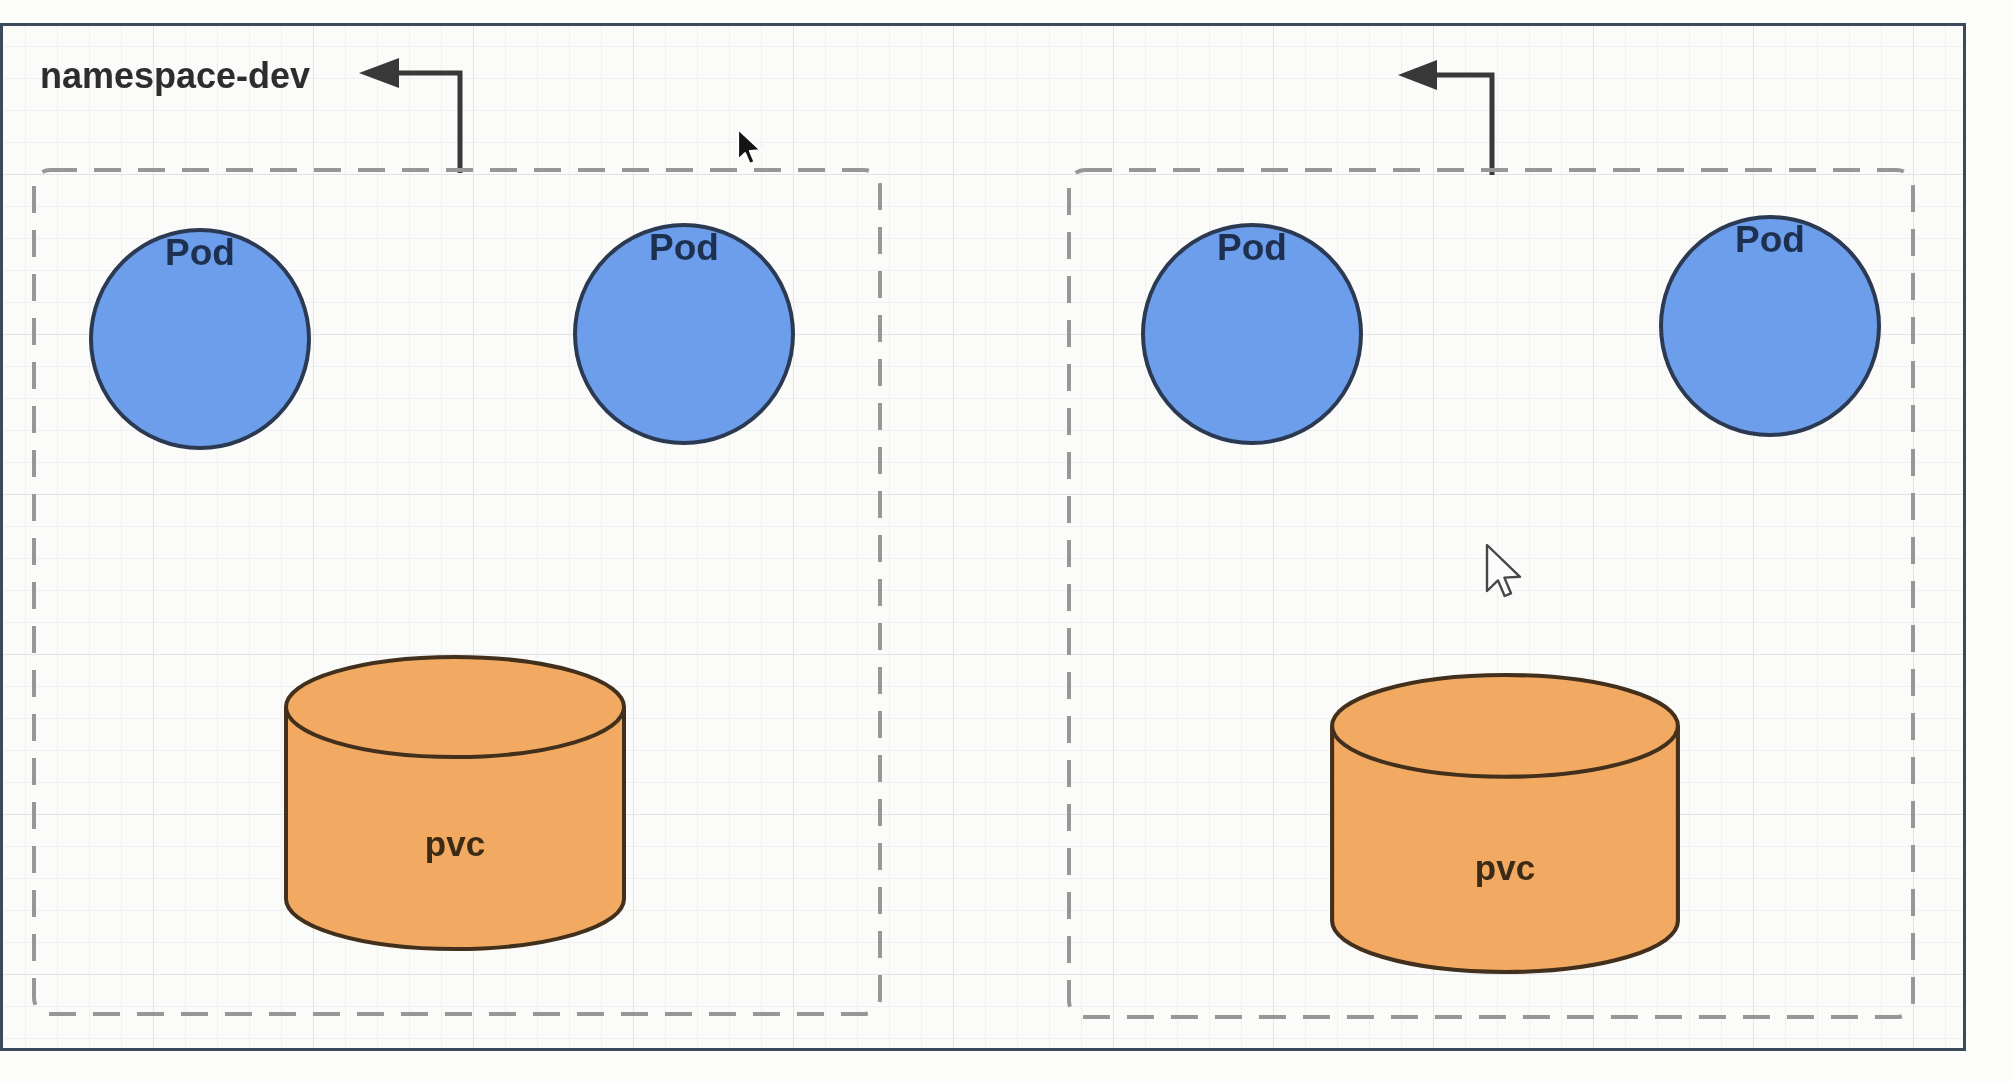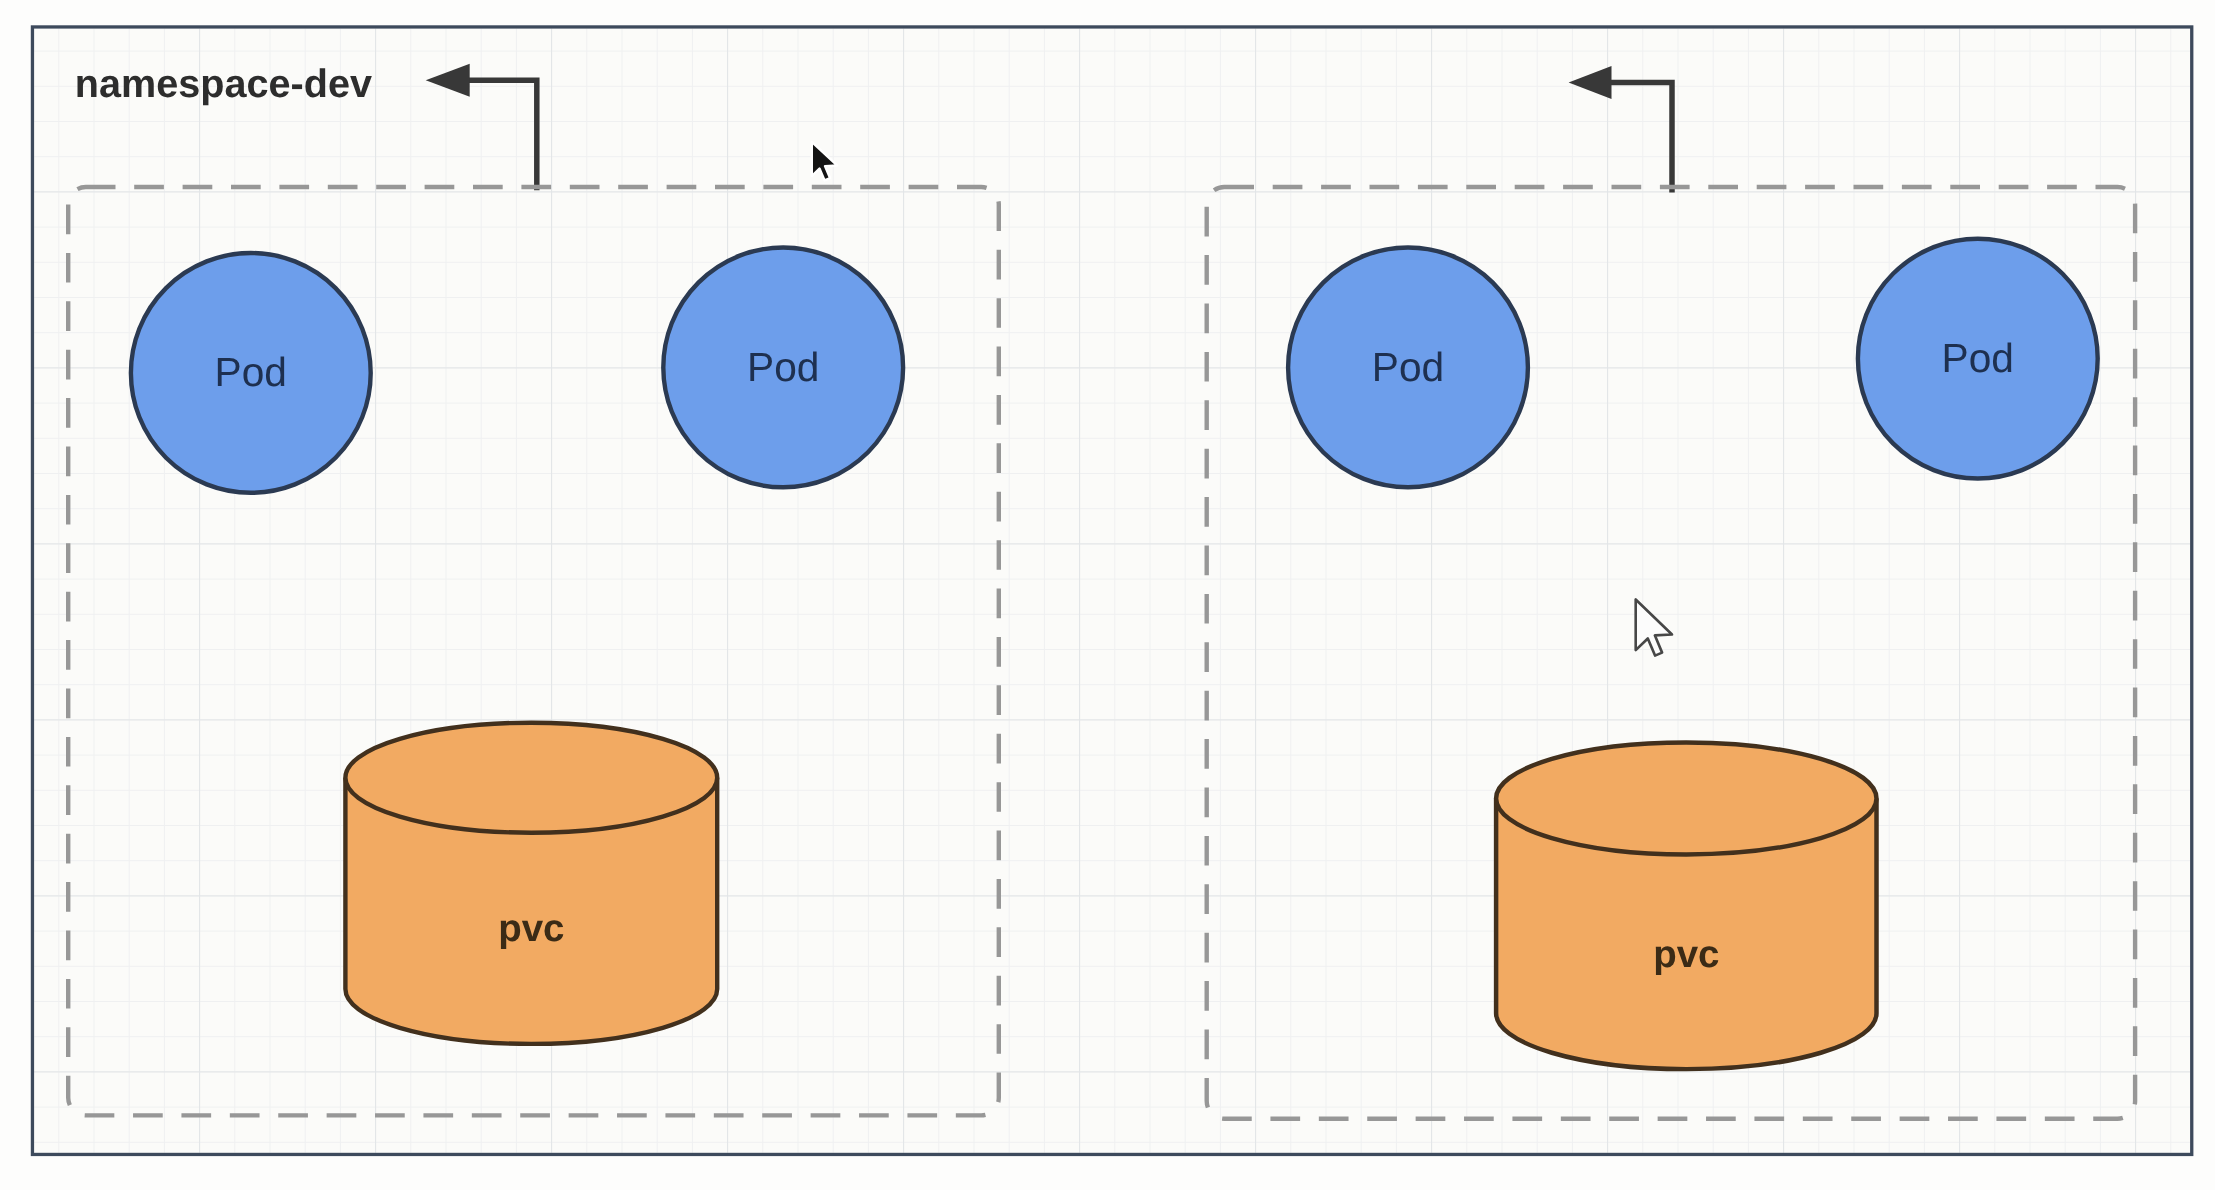--- a/index.html
+++ b/index.html
@@ -6,21 +6,21 @@
     --pod-fill:#6D9EEB; --pod-stroke:#2B3A52; --pod-text:#1E3050;
     --pvc-fill:#F2AA62; --pvc-stroke:#42301D; --pvc-text:#3B2B16;
     --frame-border:#3D4A5C; --dashed-border:#979797; --arrow:#383838;
     --label-text:#2D2D2D; --canvas-bg:#FBFBF9; --grid-minor:#EFF0F1; --grid-major:#E2E5E7;
   }
   *{margin:0;padding:0;box-sizing:border-box;}
   html,body{width:2014px;height:1082px;background:#ffffff;overflow:hidden;
     font-family:"Liberation Sans","DejaVu Sans",sans-serif;}
   .page{position:relative;width:2014px;height:1082px;background:#fdfdfc;}
   .canvas{
-    position:absolute;left:28px;top:23px;width:1966px;height:1028px;
+    position:absolute;left:0;top:23px;width:1966px;height:1028px;
     border:3px solid var(--frame-border);
     background-color:var(--canvas-bg);
     background-image:
       linear-gradient(var(--grid-major) 1px, transparent 1px),
       linear-gradient(90deg, var(--grid-major) 1px, transparent 1px),
       linear-gradient(var(--grid-minor) 1px, transparent 1px),
       linear-gradient(90deg, var(--grid-minor) 1px, transparent 1px);
     background-size:160px 160px,160px 160px,32px 32px,32px 32px;
     background-position:-8px -12px,-10px -12px,-8px -12px,-10px -12px;
   }
@@ -30,22 +30,22 @@
     letter-spacing:0px;white-space:nowrap;
   }
   .ns-box-svg{display:block;overflow:visible;}
   .ns-box-svg rect{fill:none;stroke:var(--dashed-border);stroke-width:4;
     stroke-dasharray:27 17;}
   .arrow-svg polyline{fill:none;stroke:var(--arrow);stroke-width:5;}
   .arrow-svg polygon{fill:var(--arrow);stroke:none;}
   .pod{
     width:222px;height:222px;border-radius:50%;
     background:var(--pod-fill);border:4px solid var(--pod-stroke);
-    display:flex;align-items:center;justify-content:center;
-    font-size:37px;font-weight:normal;color:var(--pod-text);
+    display:flex;align-items:flex-start;justify-content:center;
+    font-size:37px;font-weight:bold;color:var(--pod-text);
   }
   .pvc-svg{display:block;}
   .pvc-svg .cyl-body{fill:var(--pvc-fill);stroke:var(--pvc-stroke);stroke-width:4;}
   .pvc-svg .cyl-top{fill:var(--pvc-fill);stroke:var(--pvc-stroke);stroke-width:4;}
   .pvc-label{
     text-align:center;font-size:35px;font-weight:bold;color:var(--pvc-text);
     pointer-events:none;
   }
   .cursor-svg{pointer-events:none;}
   .cursor-black{fill:#141414;stroke:#ffffff;stroke-width:2.2;stroke-linejoin:round;}

